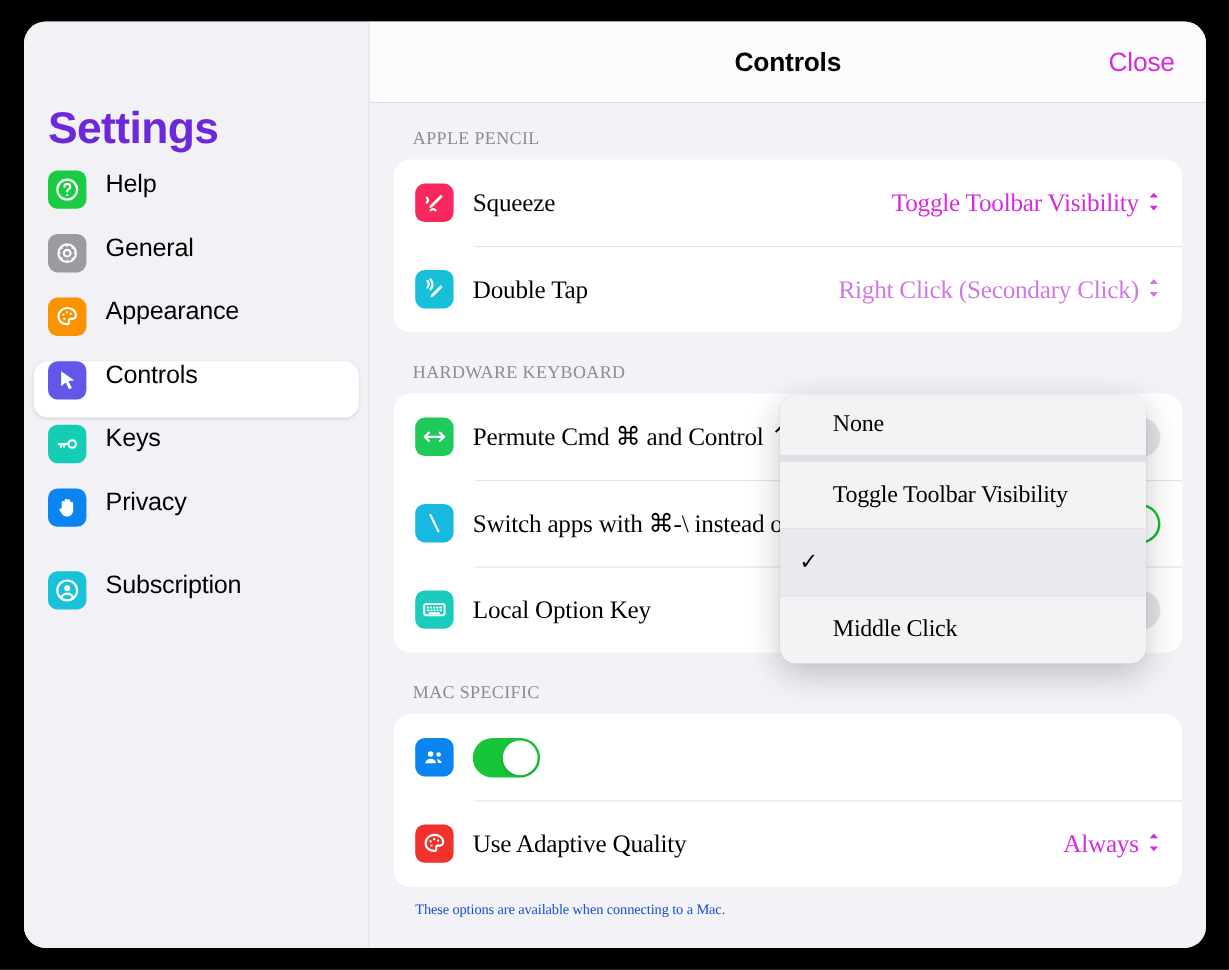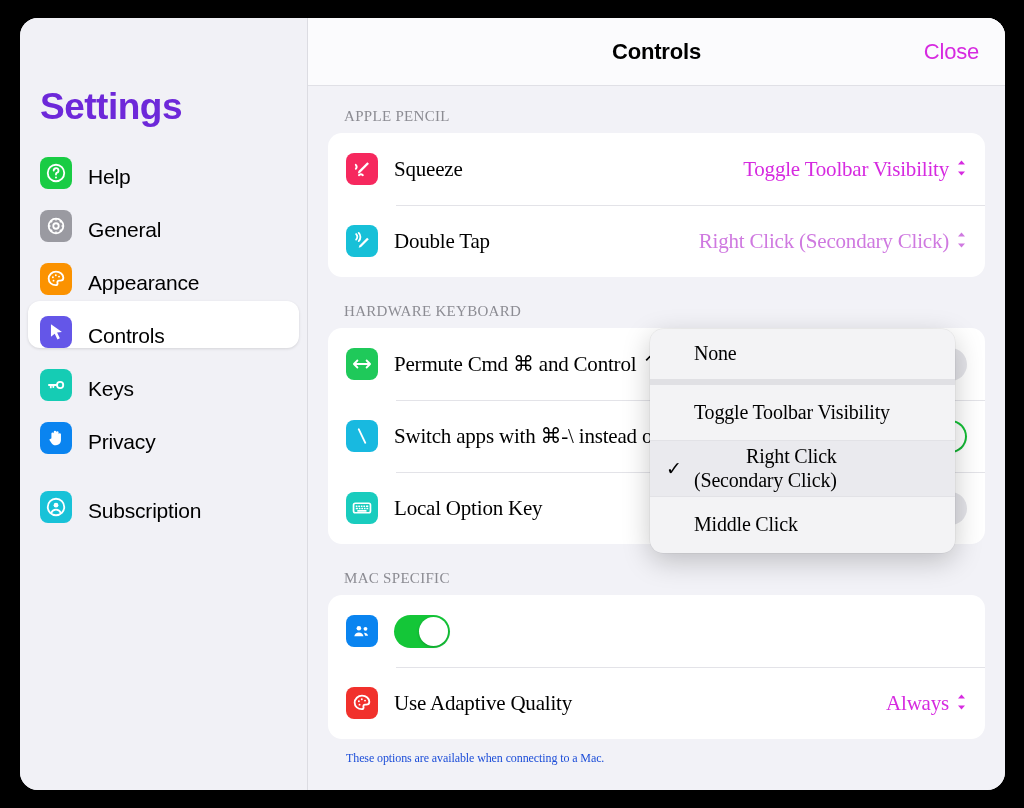--- a/index.html
+++ b/index.html
@@ -34,21 +34,21 @@
   .sidebar-title {
     font-size: 37px;
     font-weight: bold;
     color: #6d28d9;
     letter-spacing: -0.5px;
     padding: 68px 0 14px 20px;
   }
   .nav-list { padding: 0 8px; }
   .nav-item {
     display: flex;
-    align-items: flex-end;
+    align-items: flex-start;
     gap: 16px;
     height: 47px;
     padding: 0 12px;
     border-radius: 12px;
     margin-bottom: 6px;
   }
   .nav-item.selected {
     background: #ffffff;
     box-shadow: 0 1px 3px rgba(0,0,0,0.12);
   }
@@ -437,22 +437,20 @@
 
       <div class="menu" id="dropdown-menu">
           <div class="menu-item sep-below">
             <span class="mtext">None</span>
           </div>
           <div class="menu-item divider-below">
             <span class="mtext">Toggle Toolbar Visibility</span>
           </div>
           <div class="menu-item checked divider-below">
             <span class="check">✓</span>
-            <span class="mtext">Right Click
-(Secondary Click)</span>
           </div>
           <div class="menu-item">
             <span class="mtext">Middle Click</span>
           </div>
         </div>
     </div>
 
   </div>
 </div>
 

